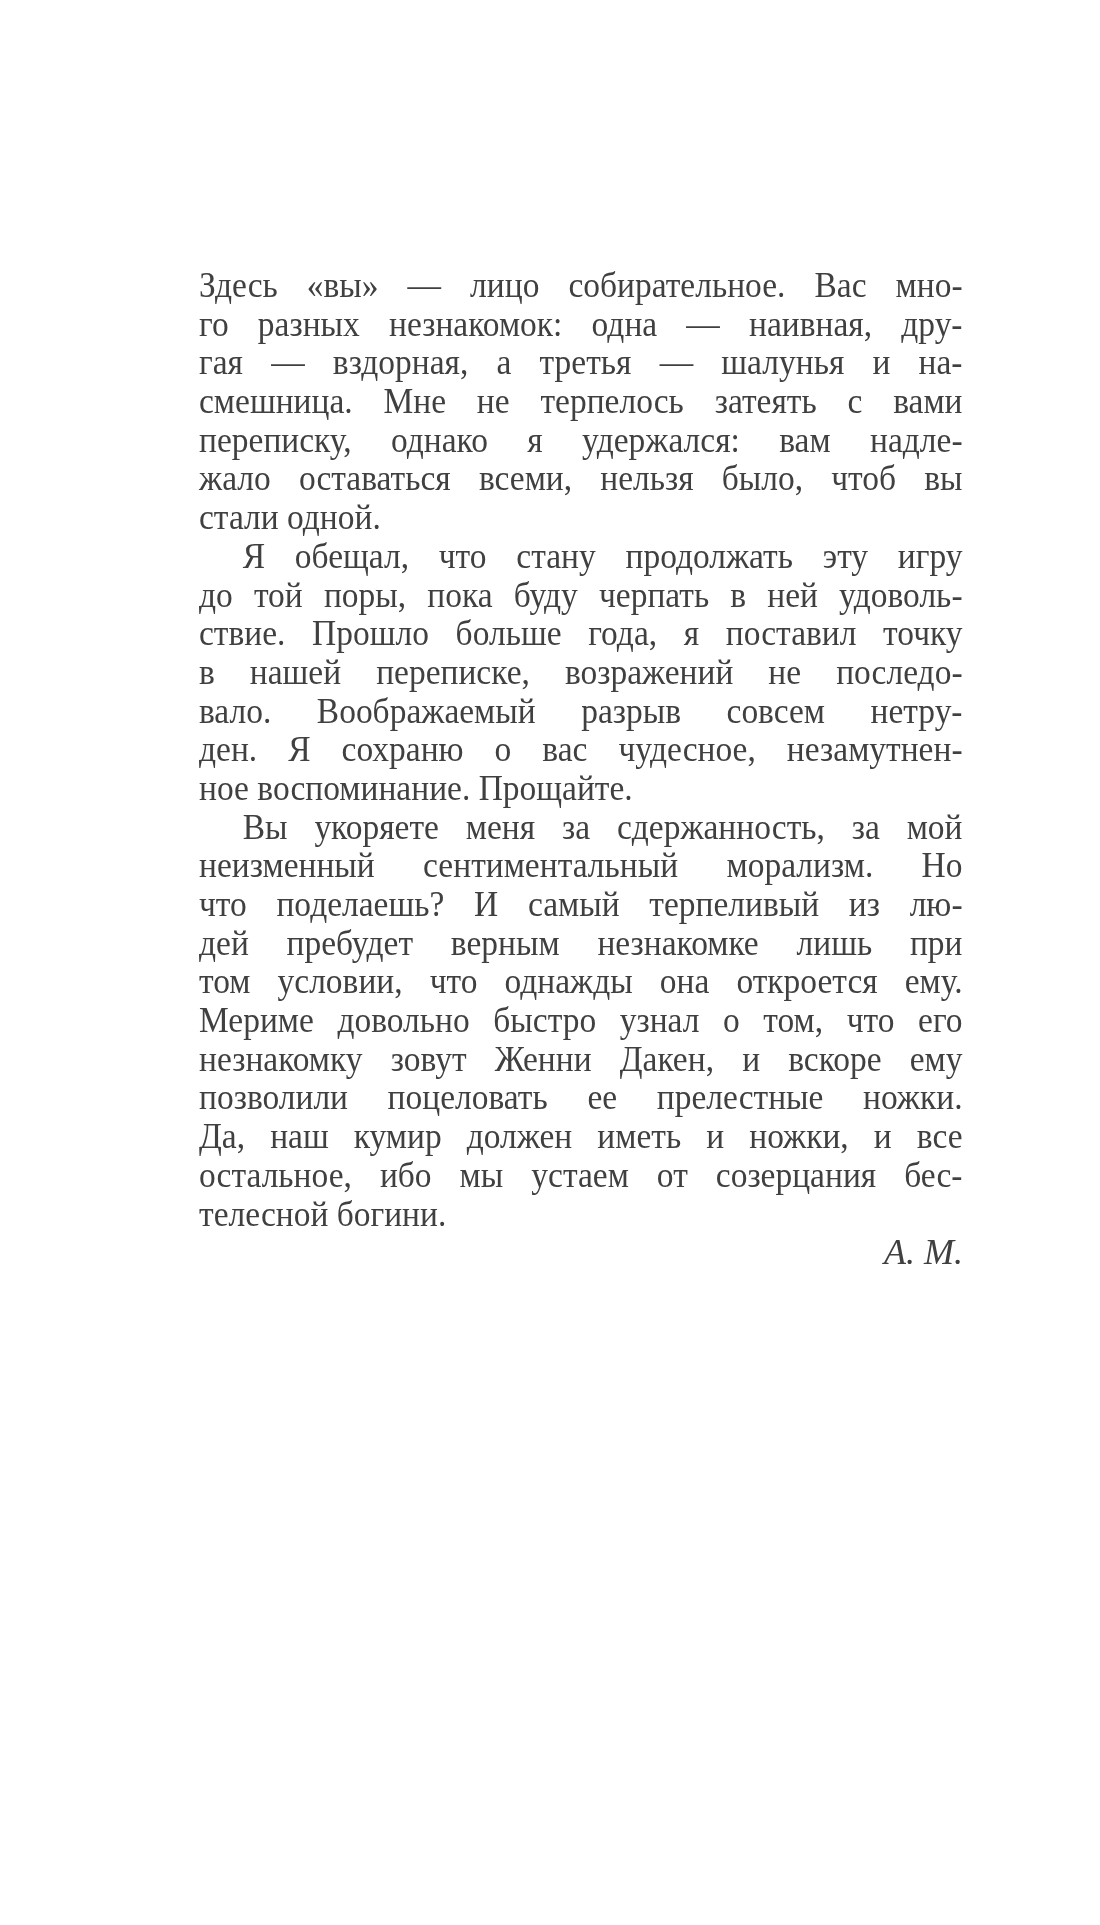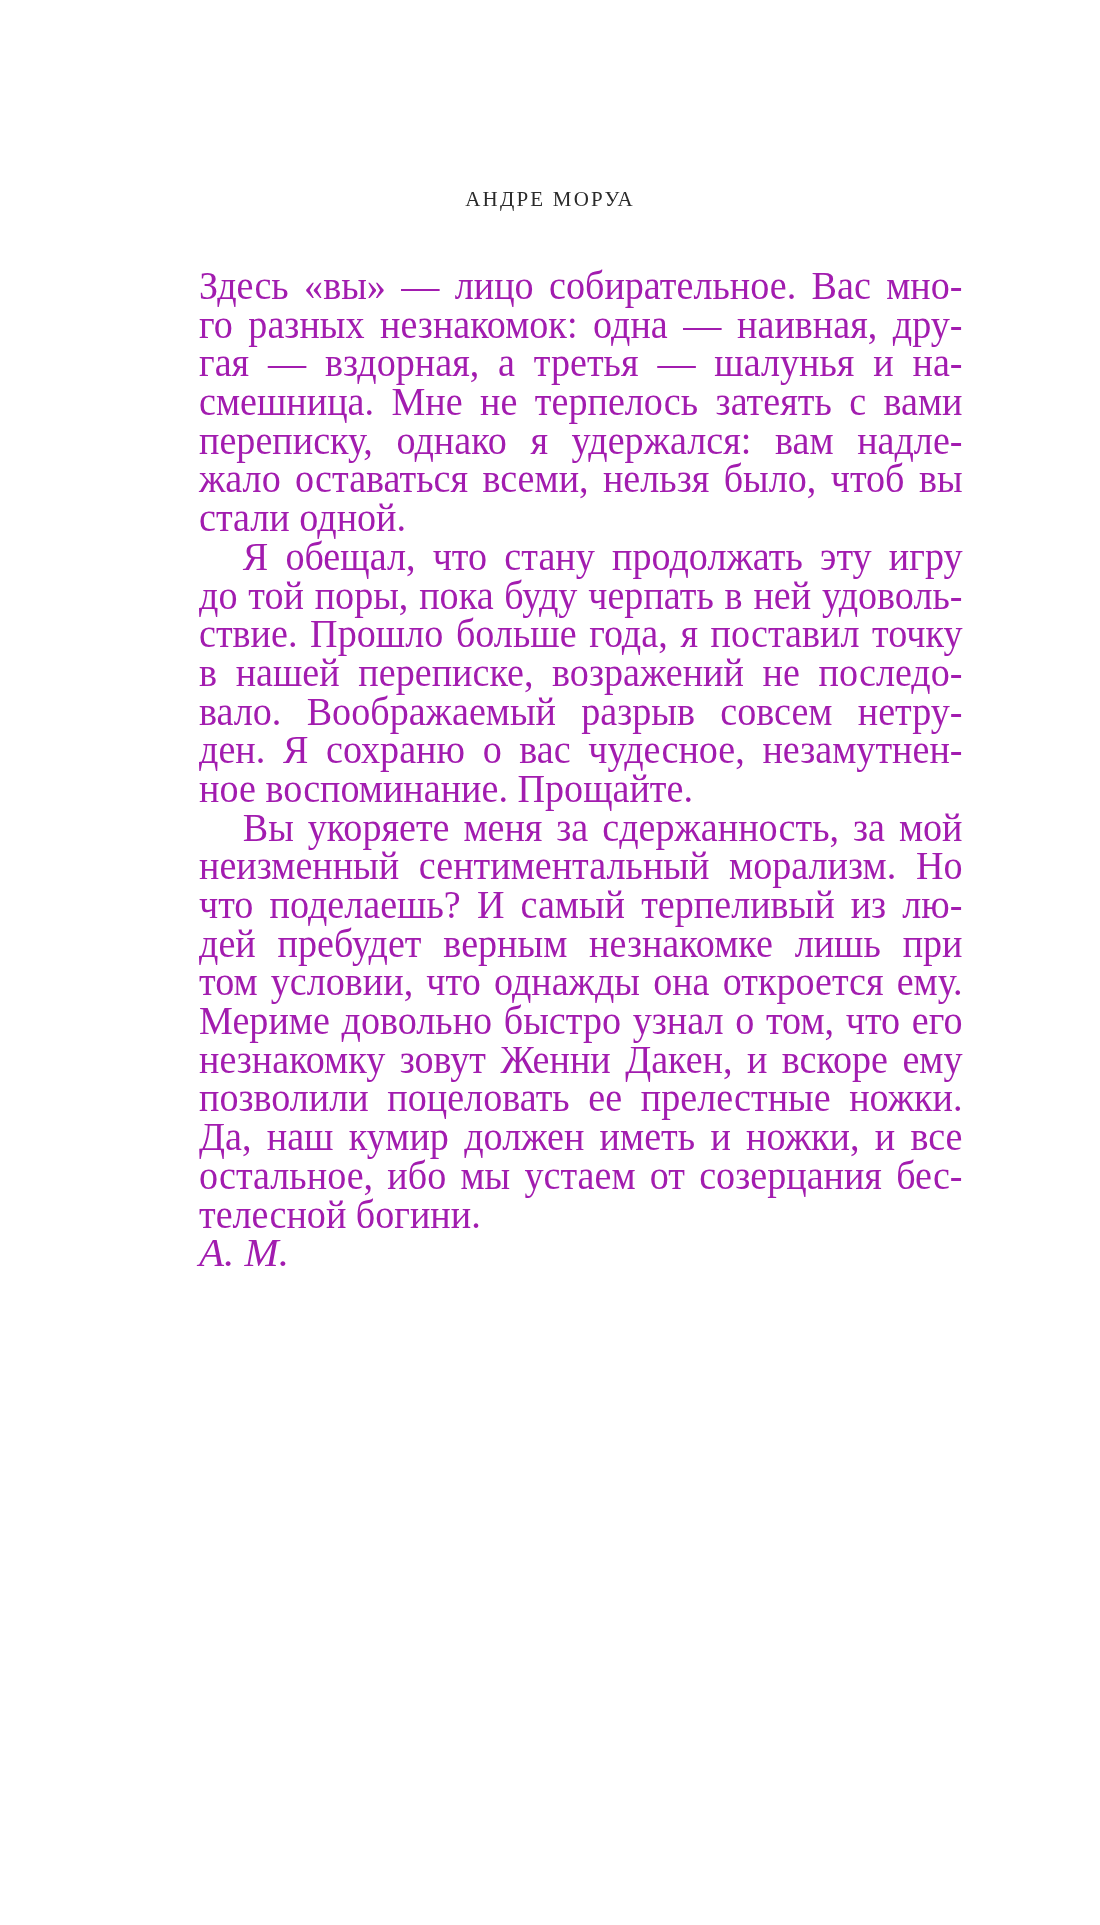--- a/index.html
+++ b/index.html
@@ -30,49 +30,49 @@
     font-size: 21px;
     letter-spacing: 2.2px;
     color: #2a2a2a;
     line-height: 30px;
   }
   .text-block {
     position: absolute;
     left: 199px;
     top: 266px;
     width: 764px;
-    font-size: 41px;
+    font-size: 36px;
     line-height: 38.7px;
-    color: #a21caf;
+    color: #404040;
   }
   .line {
     display: block;
     white-space: nowrap;
     text-align: justify;
     text-align-last: justify;
     height: 38.7px;
     transform: scaleX(0.93);
     transform-origin: left center;
     width: 821px;
   }
   .line.last {
     text-align-last: left;
   }
   .signature {
     display: block;
+    text-align: right;
     font-style: italic;
     height: 38.7px;
     width: 764px;
   }
 </style>
 </head>
 <body>
 
 <div class="page">
-  <div class="running-head">АНДРЕ МОРУА</div>
 
   <div class="text-block">
 
     <div>
       <span class="line">Здесь «вы» — лицо собирательное. Вас мно-</span>
       <span class="line">го разных незнакомок: одна — наивная, дру-</span>
       <span class="line">гая — вздорная, а третья — шалунья и на-</span>
       <span class="line">смешница. Мне не терпелось затеять с вами</span>
       <span class="line">переписку, однако я удержался: вам надле-</span>
       <span class="line">жало оставаться всеми, нельзя было, чтоб вы</span>

